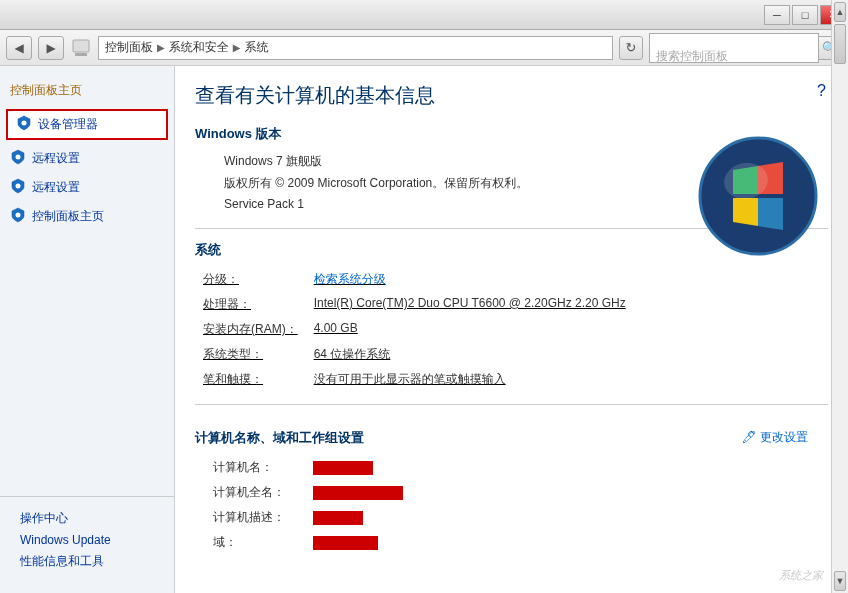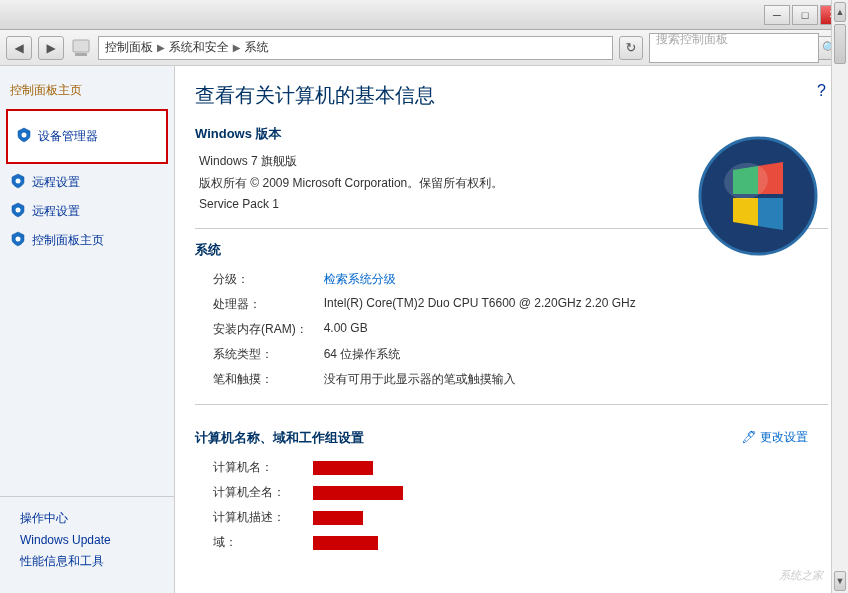--- a/index.html
+++ b/index.html
@@ -94,21 +94,21 @@
       cursor: pointer;
       font-size: 13px;
       color: #555;
     }
     .search-bar {
       width: 170px;
       height: 24px;
       border: 1px solid #aaa;
       background: white;
       display: flex;
-      align-items: flex-end;
+      align-items: flex-start;
       padding: 14px 6px;
       font-size: 12px;
       color: #999;
     }
     .search-icon-btn {
       width: 24px;
       height: 24px;
       border: 1px solid #aaa;
       background: linear-gradient(to bottom, #f5f5f5, #ddd);
       border-radius: 0 3px 3px 0;
@@ -174,42 +174,42 @@
 
     .section-label {
       font-size: 13px;
       color: #003366;
       font-weight: bold;
       margin-bottom: 8px;
       margin-top: 12px;
     }
 
     .info-block {
-      margin-left: 4px;
+      margin-left: 29px;
       margin-bottom: 10px;
     }
 
     .info-line {
       font-size: 12px;
       color: #333;
       line-height: 1.8;
     }
 
     .windows-logo {
       position: absolute;
       top: 70px;
       right: 30px;
       width: 120px;
       height: 120px;
     }
 
     .system-table {
-      margin-left: 10px;
       border-collapse: collapse;
       width: calc(100% - 150px);
+      text-decoration: underline;
     }
     .system-table tr td {
       padding: 4px 8px;
       font-size: 12px;
       color: #333;
       vertical-align: top;
     }
     .system-table tr td:first-child {
       white-space: nowrap;
       color: #333;
@@ -338,21 +338,21 @@
 
 <div class="main-layout">
 
   <div class="sidebar">
     <div class="sidebar-wrapper">
 
       <div class="sidebar-item" style="color:#a16207;font-size:12px;padding:6px 10px;">
         <span>控制面板主页</span>
       </div>
 
-      <div class="sidebar-item active" style="display:flex;align-items:center;gap:6px;padding:16px 8px;margin:4px 6px;">
+      <div class="sidebar-item active" style="display:flex;align-items:center;gap:6px;padding:4px 8px;margin:4px 6px;">
         <span>
           <svg class="shield-svg" viewBox="0 0 16 16">
             <path d="M8 1 L14 4 L14 9 C14 12 8 15 8 15 C8 15 2 12 2 9 L2 4 Z" fill="#1a6fc4" stroke="#1050a0" stroke-width="0.5"></path>
             <circle cx="8" cy="8" r="2.5" fill="white"></circle>
           </svg>
         </span>
         <span>设备管理器</span>
       </div>
 
       <div class="sidebar-item">

